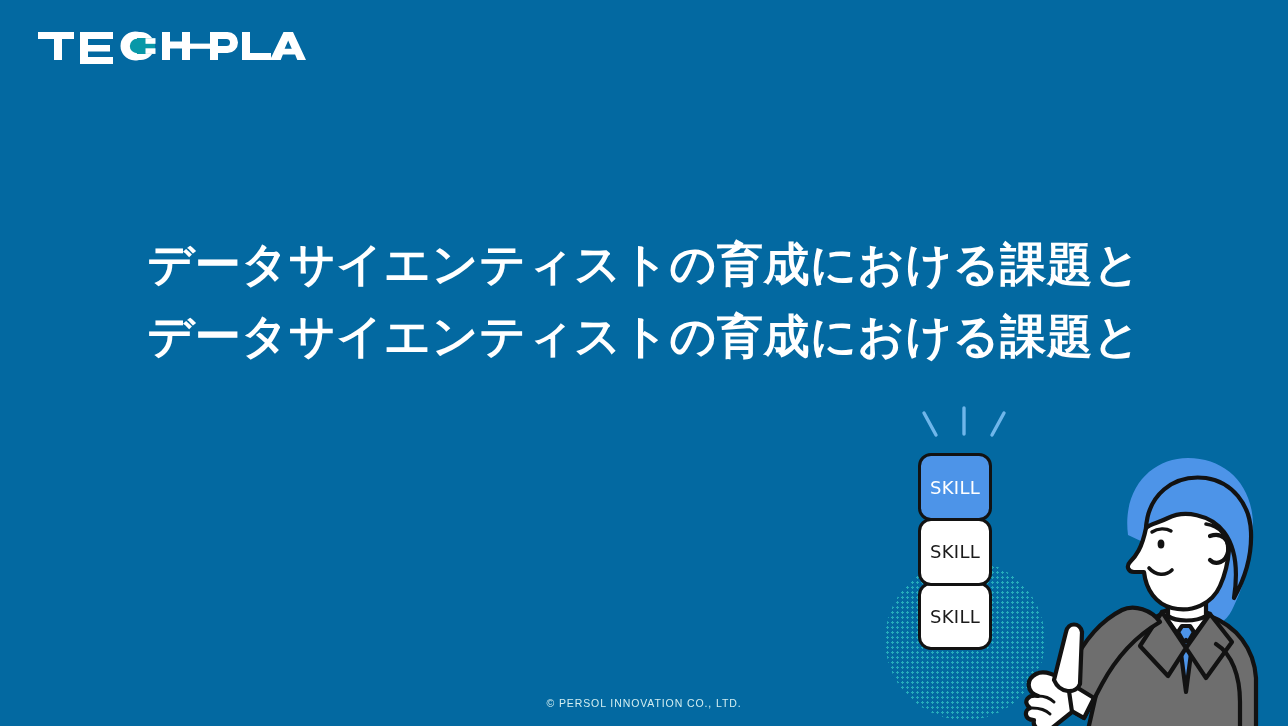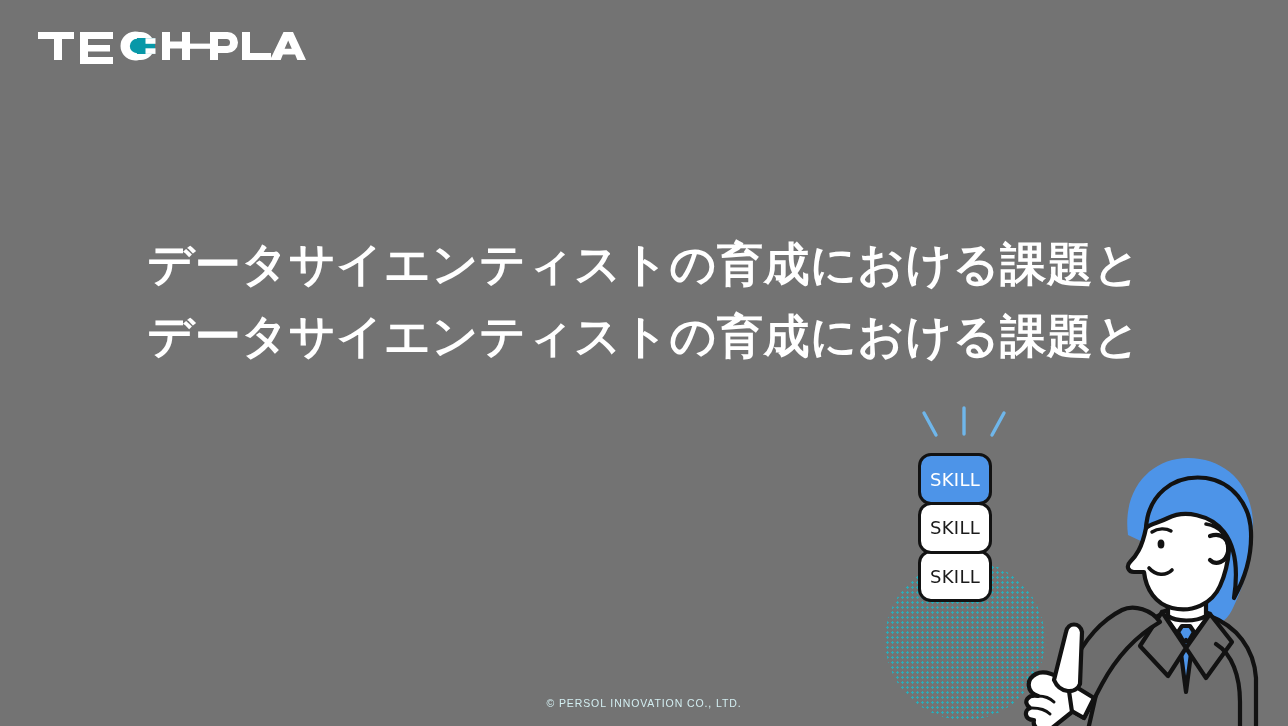--- a/index.html
+++ b/index.html
@@ -5,21 +5,21 @@
 <style>
   * { margin:0; padding:0; box-sizing:border-box; }
   html, body {
     width:1288px; height:726px;
     overflow:hidden;
     font-family:"Liberation Sans", sans-serif;
   }
   #slide {
     position:relative;
     width:1288px; height:726px;
-    background:#737373;
+    background:#0369a1;
     overflow:hidden;
   }
 
   
   #logo {
     position:absolute;
     left:38px; top:26px;
     height:40px;
     display:flex;
     align-items:center;
@@ -64,21 +64,21 @@
   #sparkles { position:absolute; left:30px; top:10px; width:150px; height:55px; }
 
   
   #blocks {
     position:absolute;
     left:58px; top:58px;
     width:74px;
   }
   .block {
     position:relative;
-    width:74px; height:52px;
+    width:74px; height:68px;
     border:3.5px solid #121212;
     border-radius:13px;
     display:flex;
     align-items:center;
     justify-content:center;
     font-size:18px;
     letter-spacing:0.3px;
     font-family:"DejaVu Sans", sans-serif;
     margin-top:-3.5px;
   }

